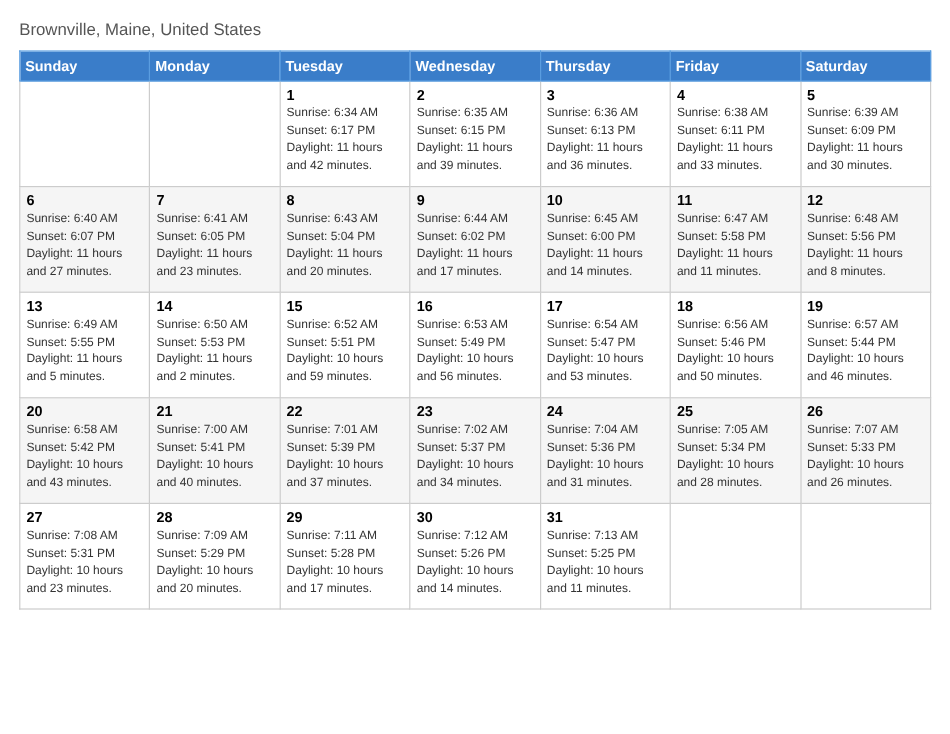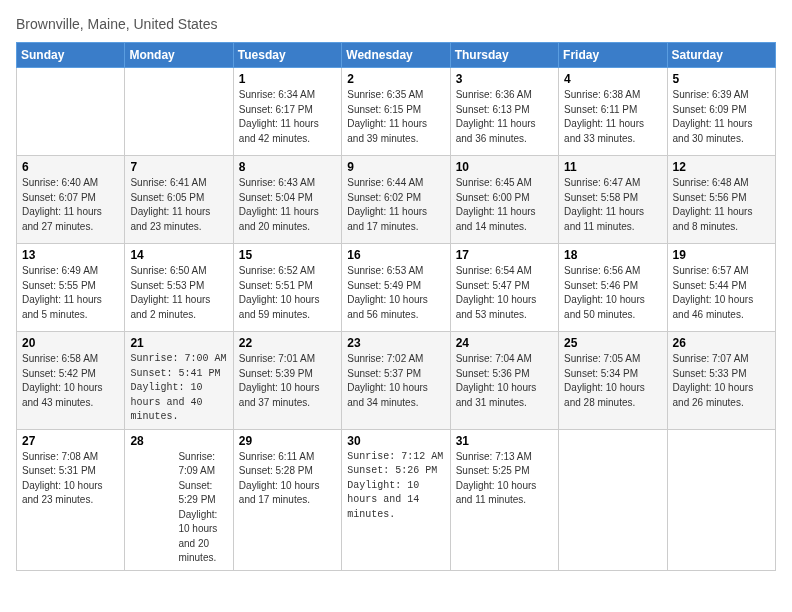--- a/index.html
+++ b/index.html
@@ -228,21 +228,21 @@
       </tr>
       <tr>
         <td>
           <span class="day-num">20</span>
           <div class="day-detail" style="white-space: pre-line;">Sunrise: 6:58 AM
 Sunset: 5:42 PM
 Daylight: 10 hours and 43 minutes.</div>
         </td>
         <td>
           <span class="day-num">21</span>
-          <div class="day-detail" style="white-space: pre-line; font-family: Liberation Mono, monospace;">Sunrise: 7:00 AM
+          <div class="day-detail" style="white-space: pre-line;">Sunrise: 7:00 AM
 Sunset: 5:41 PM
 Daylight: 10 hours and 40 minutes.</div>
         </td>
         <td>
           <span class="day-num">22</span>
           <div class="day-detail" style="white-space: pre-line;">Sunrise: 7:01 AM
 Sunset: 5:39 PM
 Daylight: 10 hours and 37 minutes.</div>
         </td>
         <td>
@@ -272,33 +272,33 @@
       </tr>
       <tr>
         <td>
           <span class="day-num">27</span>
           <div class="day-detail" style="white-space: pre-line;">Sunrise: 7:08 AM
 Sunset: 5:31 PM
 Daylight: 10 hours and 23 minutes.</div>
         </td>
         <td>
           <span class="day-num">28</span>
-          <div class="day-detail" style="white-space: pre-line; margin-left: 48px;">Sunrise: 7:09 AM
+          <div class="day-detail" style="white-space: pre-line;">Sunrise: 7:09 AM
 Sunset: 5:29 PM
 Daylight: 10 hours and 20 minutes.</div>
         </td>
         <td>
           <span class="day-num">29</span>
-          <div class="day-detail" style="white-space: pre-line;">Sunrise: 6:11 AM
+          <div class="day-detail" style="white-space: pre-line;">Sunrise: 7:11 AM
 Sunset: 5:28 PM
 Daylight: 10 hours and 17 minutes.</div>
         </td>
         <td>
           <span class="day-num">30</span>
-          <div class="day-detail" style="white-space: pre-line; font-family: Liberation Mono, monospace;">Sunrise: 7:12 AM
+          <div class="day-detail" style="white-space: pre-line;">Sunrise: 7:12 AM
 Sunset: 5:26 PM
 Daylight: 10 hours and 14 minutes.</div>
         </td>
         <td>
           <span class="day-num">31</span>
           <div class="day-detail" style="white-space: pre-line;">Sunrise: 7:13 AM
 Sunset: 5:25 PM
 Daylight: 10 hours and 11 minutes.</div>
         </td>
         <td class="empty-cell"></td>

